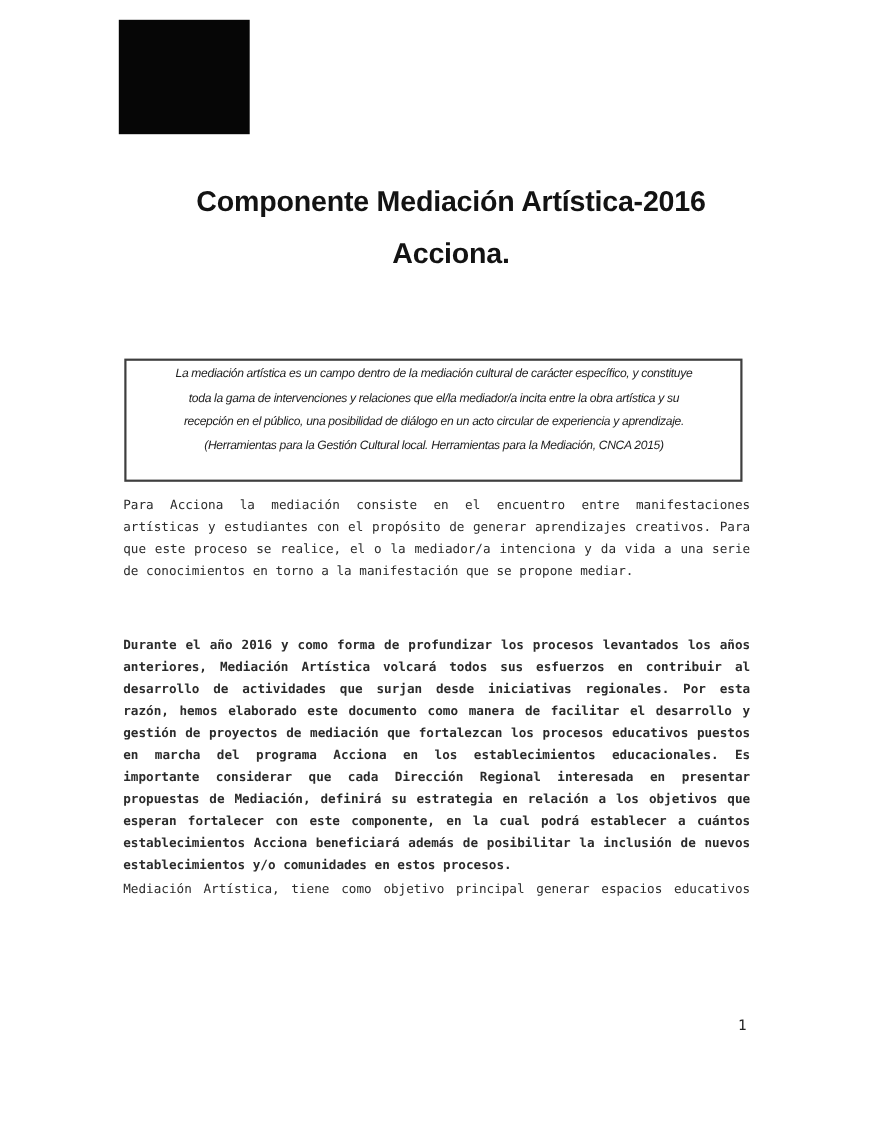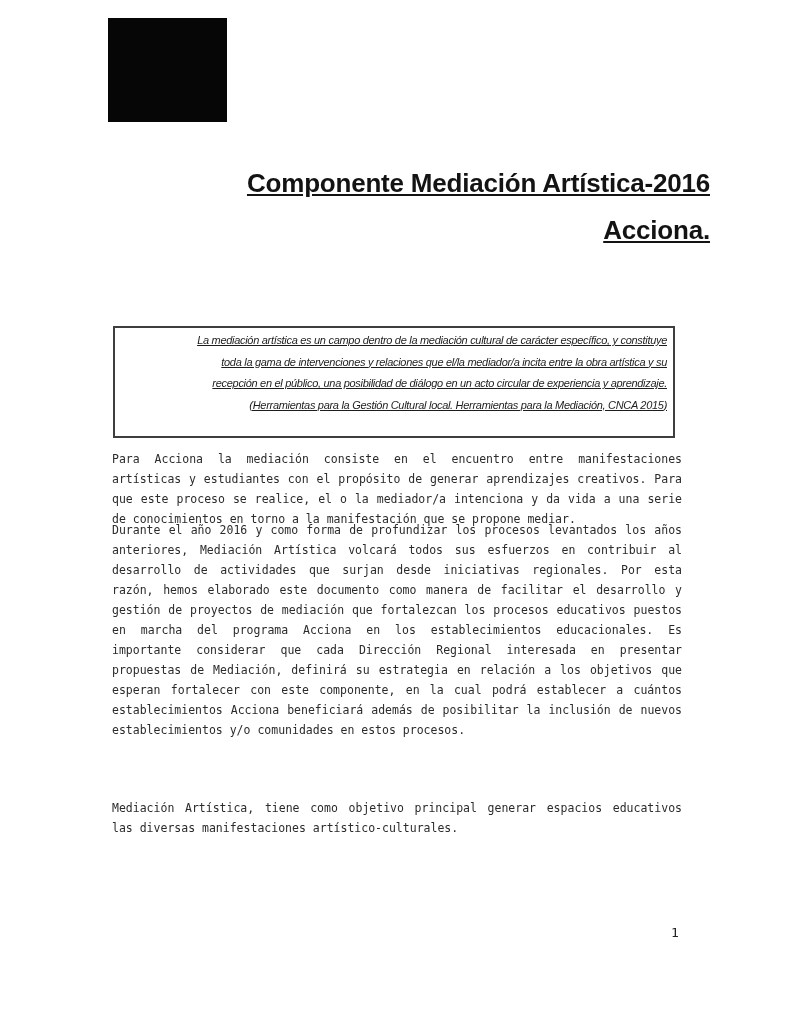--- a/index.html
+++ b/index.html
@@ -45,42 +45,41 @@
     overflow: hidden;
     font-family: "Liberation Sans", sans-serif;
     font-style: italic;
     font-size: 11px;
     line-height: 21.5px;
     letter-spacing: -0.3px;
     color: #1d1d1d;
   }
   .quote-box .tline { white-space: nowrap; }
   .plain .tline {
-    text-align: right;
+    text-align: center;
     text-align-last: auto;
-    text-decoration: underline;
   }
   .para {
     position: absolute;
     left: 112px;
     width: 570px;
     font-family: "DejaVu Sans Mono", monospace;
     font-size: 11.5px;
     line-height: 20px;
     color: #2b2b2b;
   }
   .para .tline {
     text-align: justify;
     text-align-last: justify;
   }
   .para .tline-last {
     text-align-last: left;
   }
   .para-1 { top: 449px; }
-  .para-2 { top: 520px; }
+  .para-2 { top: 576px; font-weight: bold; }
   .para-3 { top: 798px; }
   .page-number {
     position: absolute;
     left: 671px;
     top: 925px;
     font-family: "DejaVu Sans Mono", monospace;
     font-size: 13px;
     color: #222222;
   }
 </style>
@@ -119,18 +118,17 @@
       <div class="tline">en marcha del programa Acciona en los establecimientos educacionales. Es</div>
       <div class="tline">importante considerar que cada Dirección Regional interesada en presentar</div>
       <div class="tline">propuestas de Mediación, definirá su estrategia en relación a los objetivos que</div>
       <div class="tline">esperan fortalecer con este componente, en la cual podrá establecer a cuántos</div>
       <div class="tline">establecimientos Acciona beneficiará además de posibilitar la inclusión de nuevos</div>
       <div class="tline tline-last">establecimientos y/o comunidades en estos procesos.</div>
     </div>
 
   <div class="para para-3">
       <div class="tline">Mediación Artística, tiene como objetivo principal generar espacios educativos</div>
-      <div class="tline tline-last">las diversas manifestaciones artístico-culturales.</div>
     </div>
 
   <div class="page-number">1</div>
 
 </div>
 
 </body></html>

